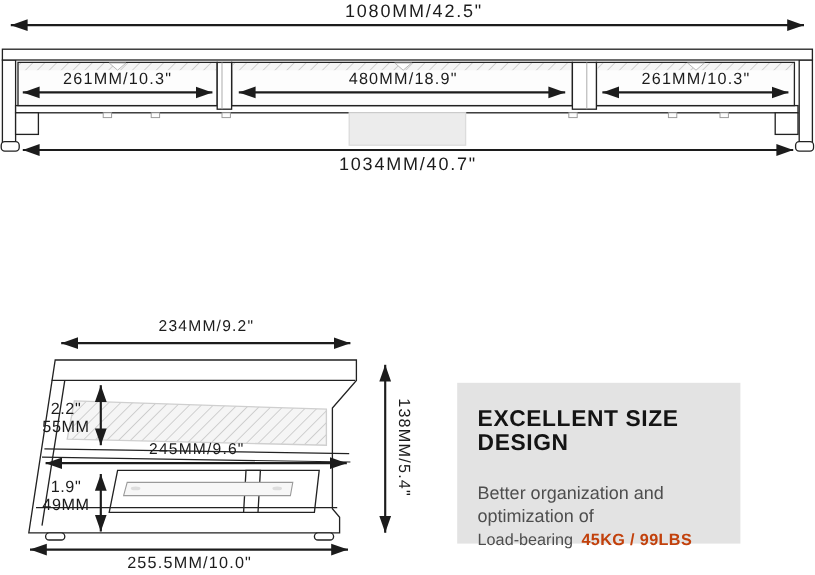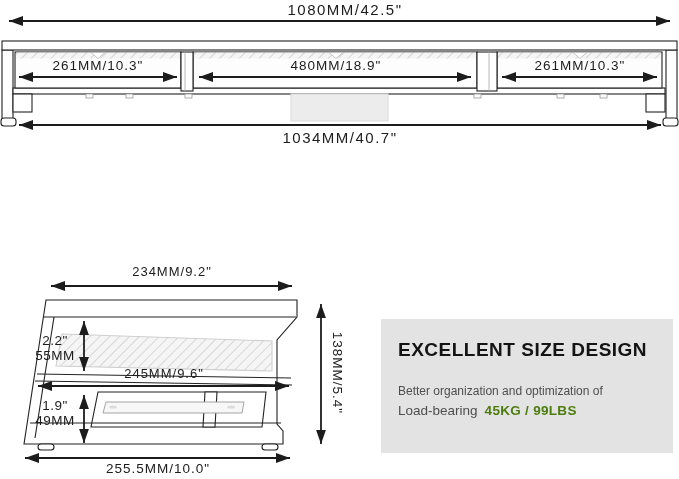--- a/index.html
+++ b/index.html
@@ -34,48 +34,48 @@
     position:absolute;
     color:#1c1c1c;
     font-size:13.5px;
     letter-spacing:1px;
     white-space:nowrap;
     transform:translate(-50%,-50%) rotate(90deg);
   }
   .info-box{
     position:absolute;
     left:381px;top:319px;
-    width:292px;height:134px;
+    width:236px;height:134px;
     background:#e3e3e3;
     box-sizing:border-box;
     padding:21px 12px 0 17px;
   }
   .info-title{
     font-weight:bold;
     font-size:19px;
     line-height:20px;
     letter-spacing:0.5px;
     color:#141414;
     margin:0 0 22px 0;
   }
   .info-line{
-    font-size:12px;
+    font-size:15px;
     line-height:19px;
     color:#4e4e4e;
     margin:0;
   }
   .info-load{
     font-size:13.5px;
     line-height:19px;
     color:#4e4e4e;
     margin:0;
   }
   .load-value{
     font-weight:bold;
-    color:#4d7c0f;
+    color:#c2410c;
     margin-left:7px;
     letter-spacing:0.3px;
   }
 </style>
 </head>
 <body>
 
 <div class="canvas">
 
   <svg class="art" width="679" height="479" viewBox="0 0 679 479">

